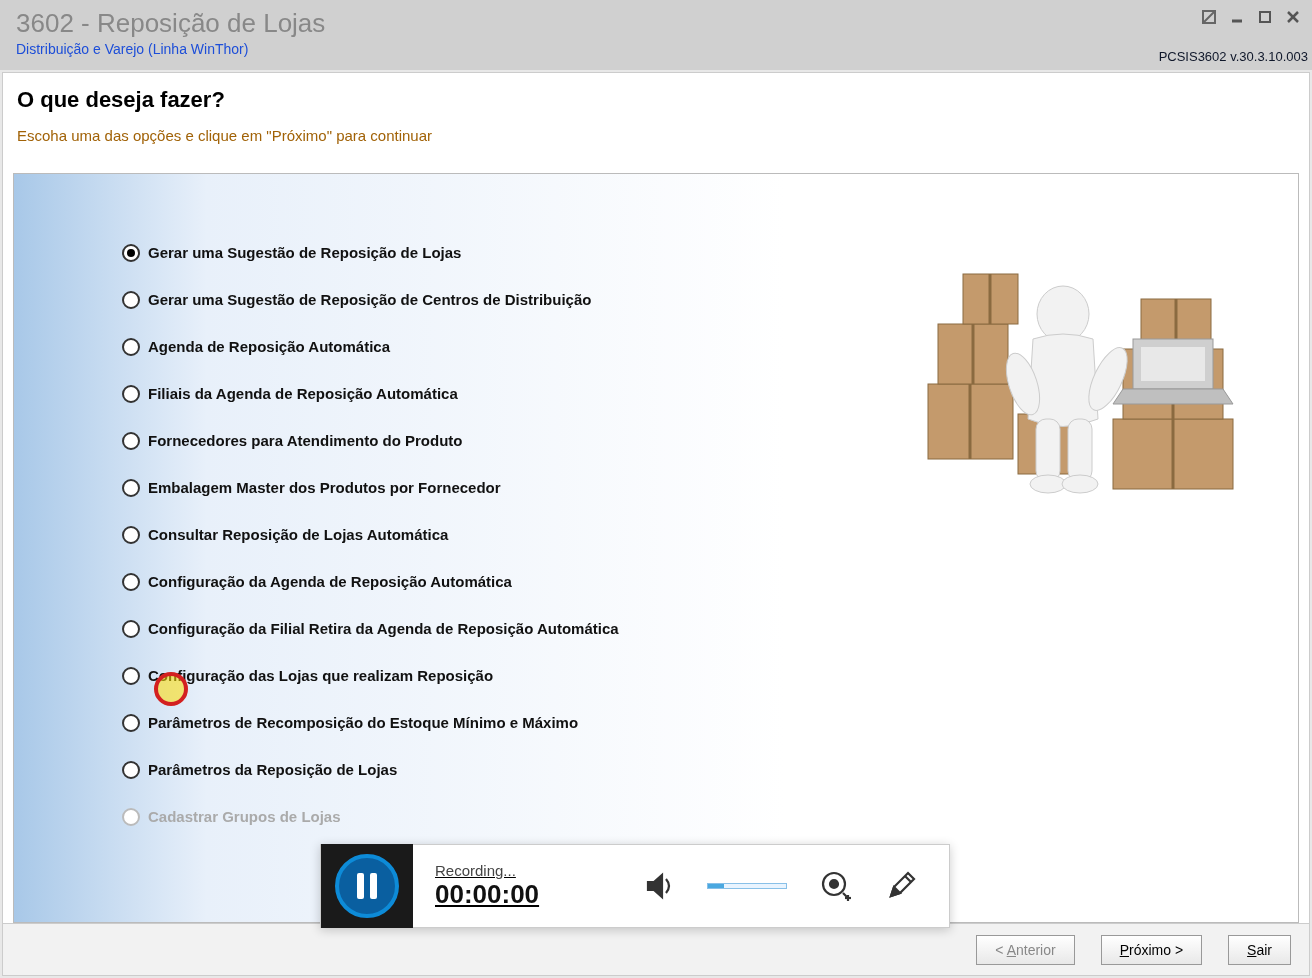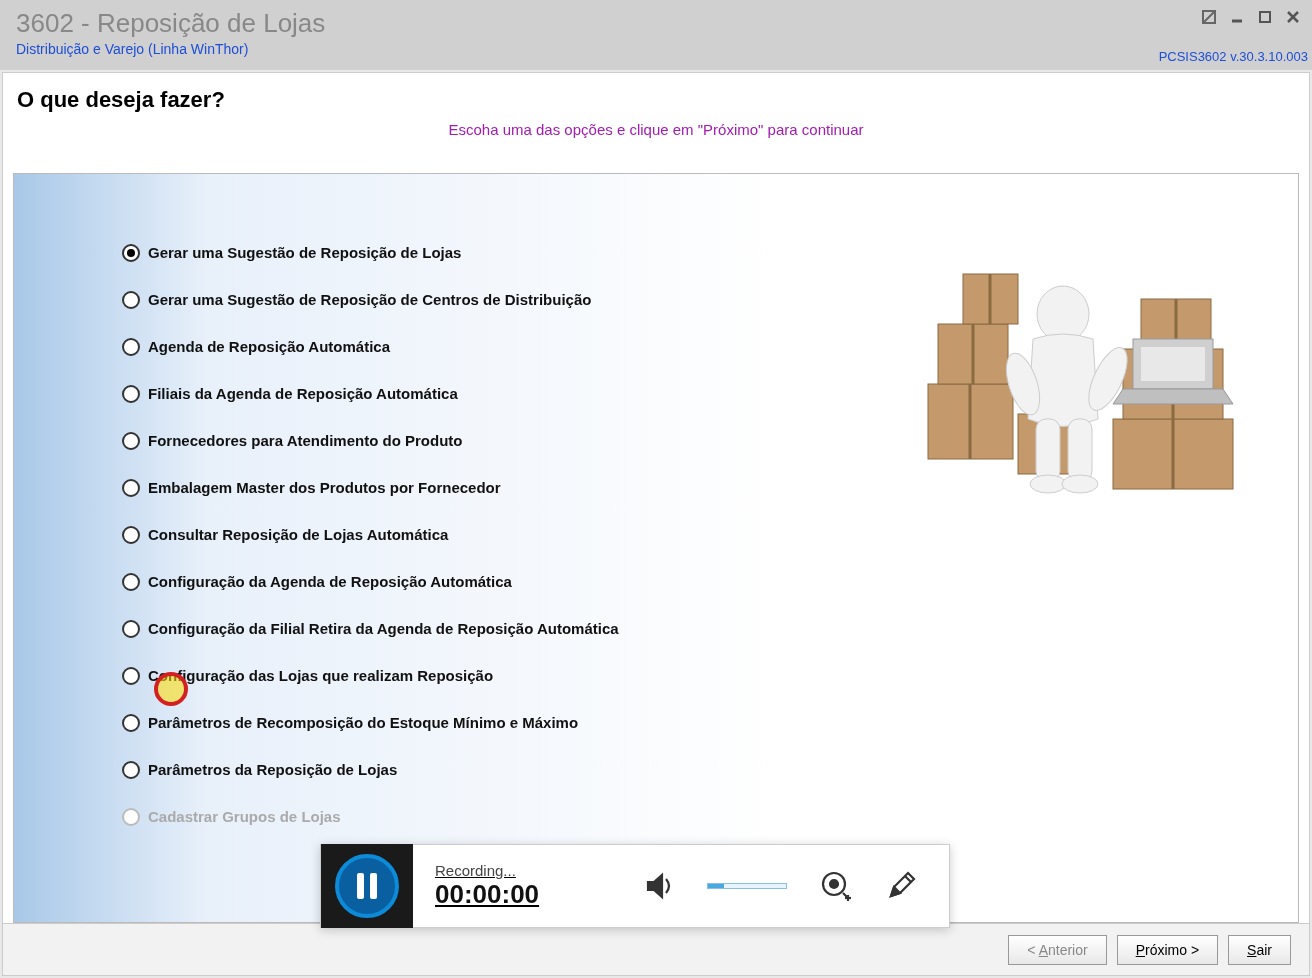--- a/index.html
+++ b/index.html
@@ -25,21 +25,21 @@
     .titlebar .subtitle {
       font-size: 14px;
       color: #1d4ed8;
       margin-top: 2px;
     }
     .titlebar .version {
       position: absolute;
       right: 4px;
       bottom: 6px;
       font-size: 13px;
-      color: #1d4ed8;
+      color: #0f172a;
     }
     .win-controls {
       position: absolute;
       top: 8px;
       right: 10px;
       display: flex;
       gap: 10px;
       color: #666;
     }
     .win-controls span {
@@ -62,23 +62,22 @@
     .heading-area {
       padding: 14px 14px 20px 14px;
     }
     .heading-area h1 {
       font-size: 22px;
       font-weight: bold;
       color: #000;
     }
     .heading-area p {
       font-size: 15px;
-      color: #a21caf;
-      margin-top: 8px;
-      text-align: center;
+      color: #a16207;
+      margin-top: 14px;
     }
     .main-panel {
       position: absolute;
       top: 100px;
       left: 10px;
       right: 10px;
       bottom: 52px;
       background: linear-gradient(to right, #a8c8e8 0%, #e8f0fa 15%, #ffffff 60%, #ffffff 100%);
       border: 1px solid #bbb;
     }
@@ -139,21 +138,21 @@
       bottom: 0;
       left: 0;
       right: 0;
       height: 52px;
       background: #f2f2f2;
       border-top: 1px solid #ccc;
       display: flex;
       justify-content: flex-end;
       align-items: center;
       padding-right: 18px;
-      gap: 10px;
+      gap: 26px;
     }
     .btn {
       height: 30px;
       padding: 0 18px;
       border: 1px solid #999;
       background: linear-gradient(#fff, #e8e8e8);
       font-size: 14px;
       cursor: pointer;
       font-family: inherit;
     }

